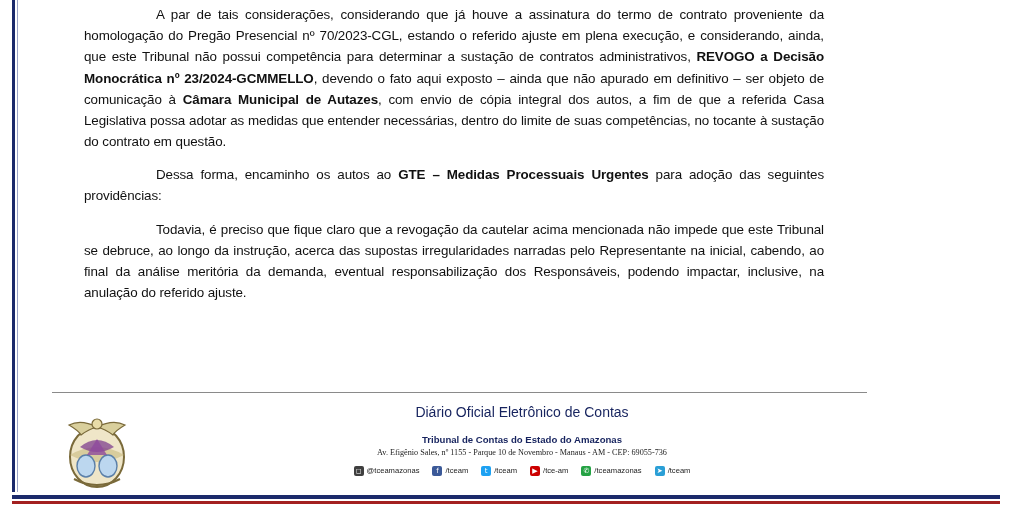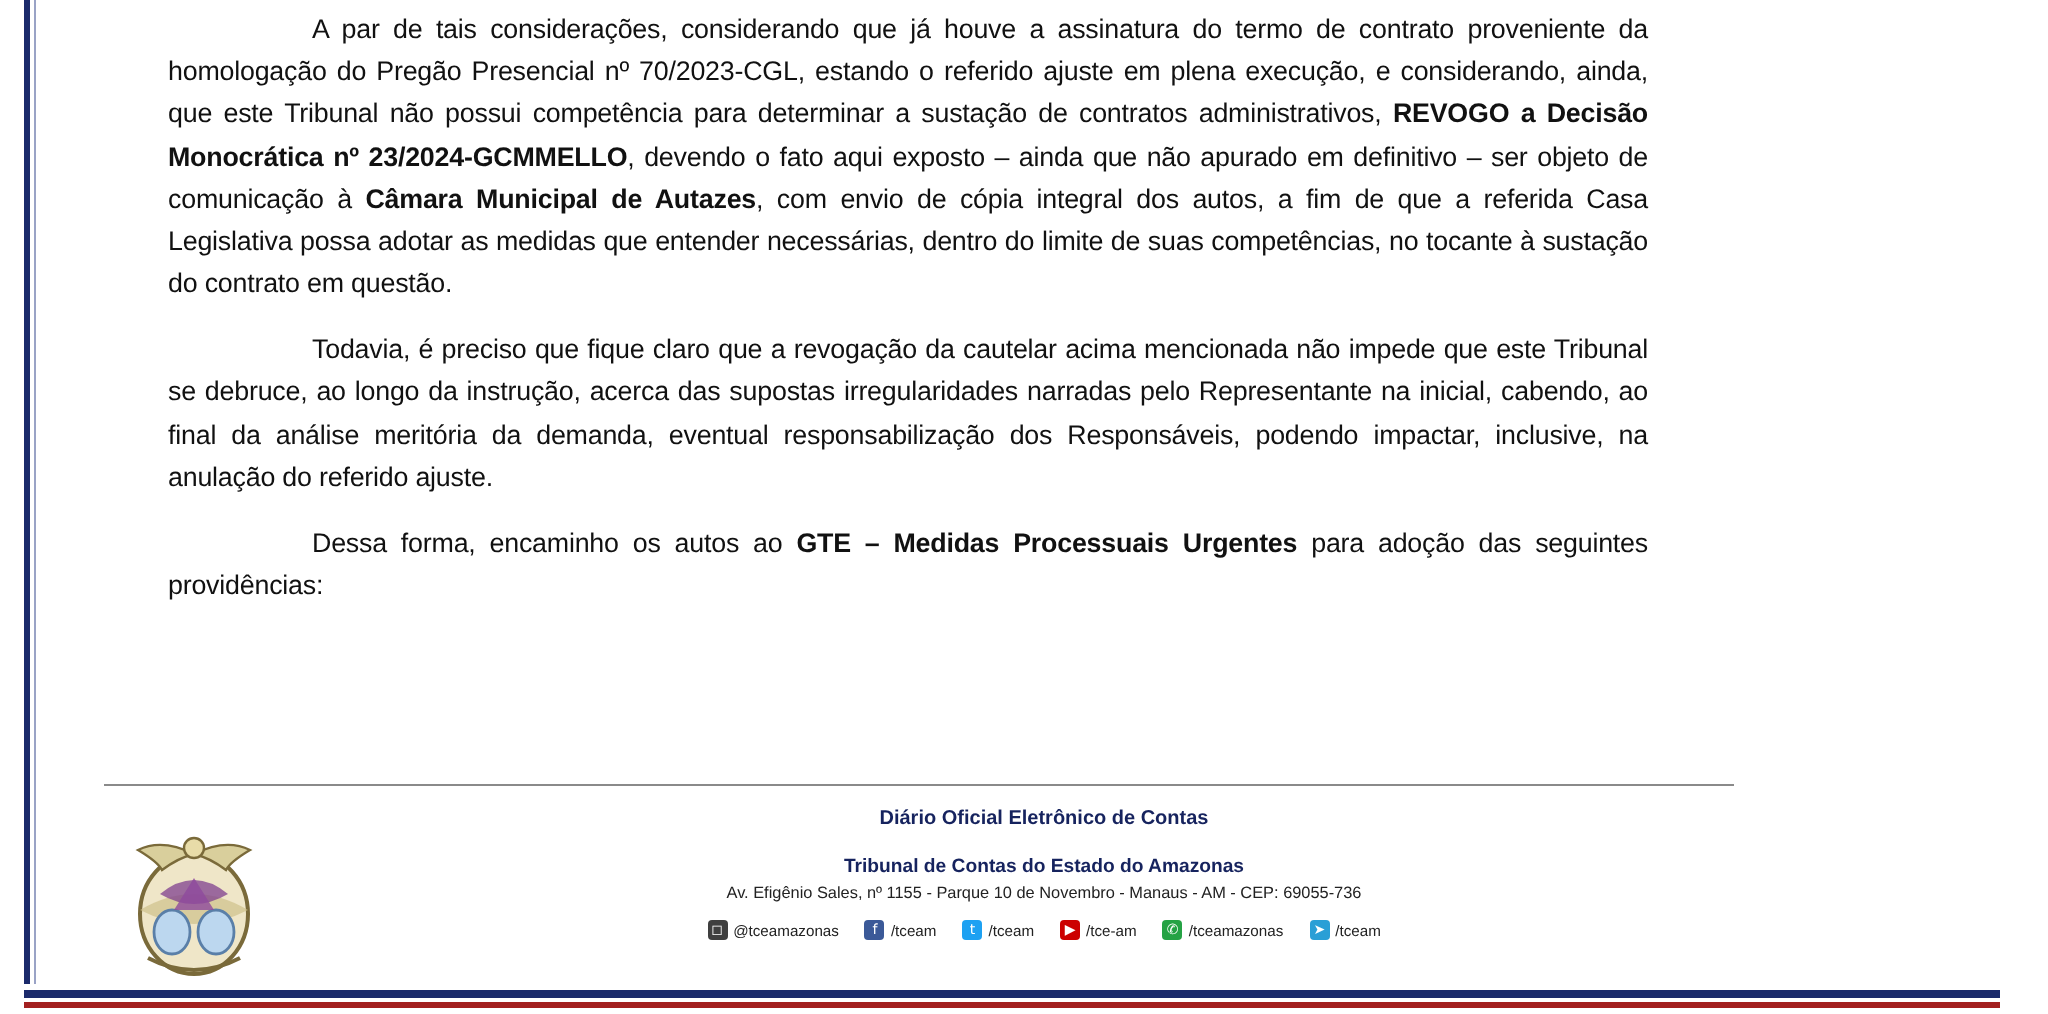--- a/index.html
+++ b/index.html
@@ -94,36 +94,37 @@
     width: 74px;
     height: 82px;
   }
   .footer-text {
     margin-left: 150px;
     width: 640px;
     text-align: center;
     color: #16235e;
   }
   .f-title {
-    font-size: 10px;
-    font-weight: bold;
+    font-size: 14px;
+    font-weight: normal;
     color: #16235e;
     line-height: 1.4;
   }
   .f-sub {
     font-size: 9.6px;
     font-weight: bold;
     color: #16235e;
     line-height: 1.45;
     margin-top: 10px;
   }
   .f-line {
     font-size: 8.2px;
     color: #222222;
     line-height: 1.5;
+    font-family: Liberation Serif, serif;
   }
   .social {
     margin-top: 7px;
     display: flex;
     justify-content: center;
     align-items: center;
     gap: 13px;
     flex-wrap: nowrap;
   }
   .social-item {
@@ -163,24 +164,24 @@
 
 <div class="page">
 
   <div class="left-rule"></div>
   <div class="left-rule2"></div>
 
   <div class="content">
     <p class="para">
       A par de tais considerações, considerando que já houve a assinatura do termo de contrato proveniente da homologação do Pregão Presencial nº 70/2023-CGL, estando o referido ajuste em plena execução, e considerando, ainda, que este Tribunal não possui competência para determinar a sustação de contratos administrativos, <b>REVOGO a Decisão Monocrática nº 23/2024-GCMMELLO</b>, devendo o fato aqui exposto – ainda que não apurado em definitivo – ser objeto de comunicação à <b>Câmara Municipal de Autazes</b>, com envio de cópia integral dos autos, a fim de que a referida Casa Legislativa possa adotar as medidas que entender necessárias, dentro do limite de suas competências, no tocante à sustação do contrato em questão.
     </p>
-    <p class="para">Todavia, é preciso que fique claro que a revogação da cautelar acima mencionada não impede que este Tribunal se debruce, ao longo da instrução, acerca das supostas irregularidades narradas pelo Representante na inicial, cabendo, ao final da análise meritória da demanda, eventual responsabilização dos Responsáveis, podendo impactar, inclusive, na anulação do referido ajuste.</p>
     <p class="para">
       Dessa forma, encaminho os autos ao <b>GTE – Medidas Processuais Urgentes</b> para adoção das seguintes providências:
     </p>
+    <p class="para">Todavia, é preciso que fique claro que a revogação da cautelar acima mencionada não impede que este Tribunal se debruce, ao longo da instrução, acerca das supostas irregularidades narradas pelo Representante na inicial, cabendo, ao final da análise meritória da demanda, eventual responsabilização dos Responsáveis, podendo impactar, inclusive, na anulação do referido ajuste.</p>
   </div>
 
   <div class="footer">
     <hr class="footer-hr">
     <div class="footer-inner">
       <div class="brasao">
         <svg viewBox="0 0 74 82" width="74" height="82" aria-hidden="true">
           <ellipse cx="37" cy="48" rx="27" ry="30" fill="#efe6c8" stroke="#7a6a3a" stroke-width="2"></ellipse>
           <path d="M10 46 q27 -16 54 0 q-27 14 -54 0 z" fill="#cfc08a" opacity="0.7"></path>
           <path d="M37 18 q-16 -8 -28 -2 q10 6 12 10 q8 -6 16 -8 z" fill="#d9cf9c" stroke="#7a6a3a" stroke-width="1.2"></path>

